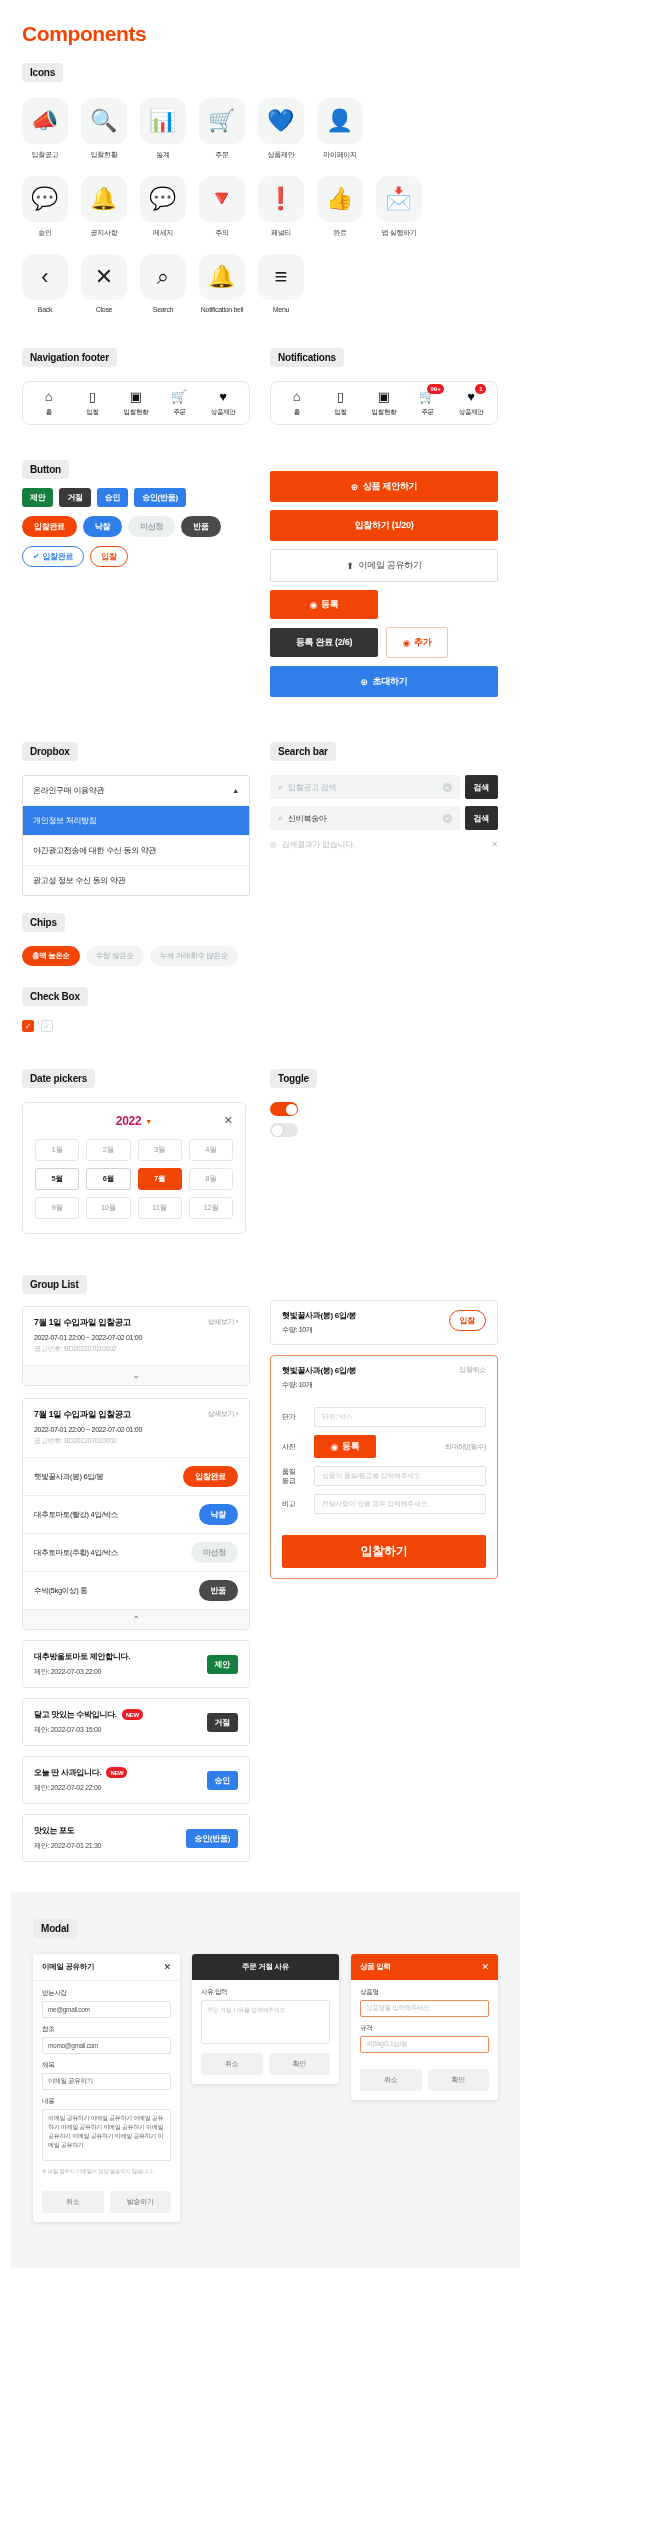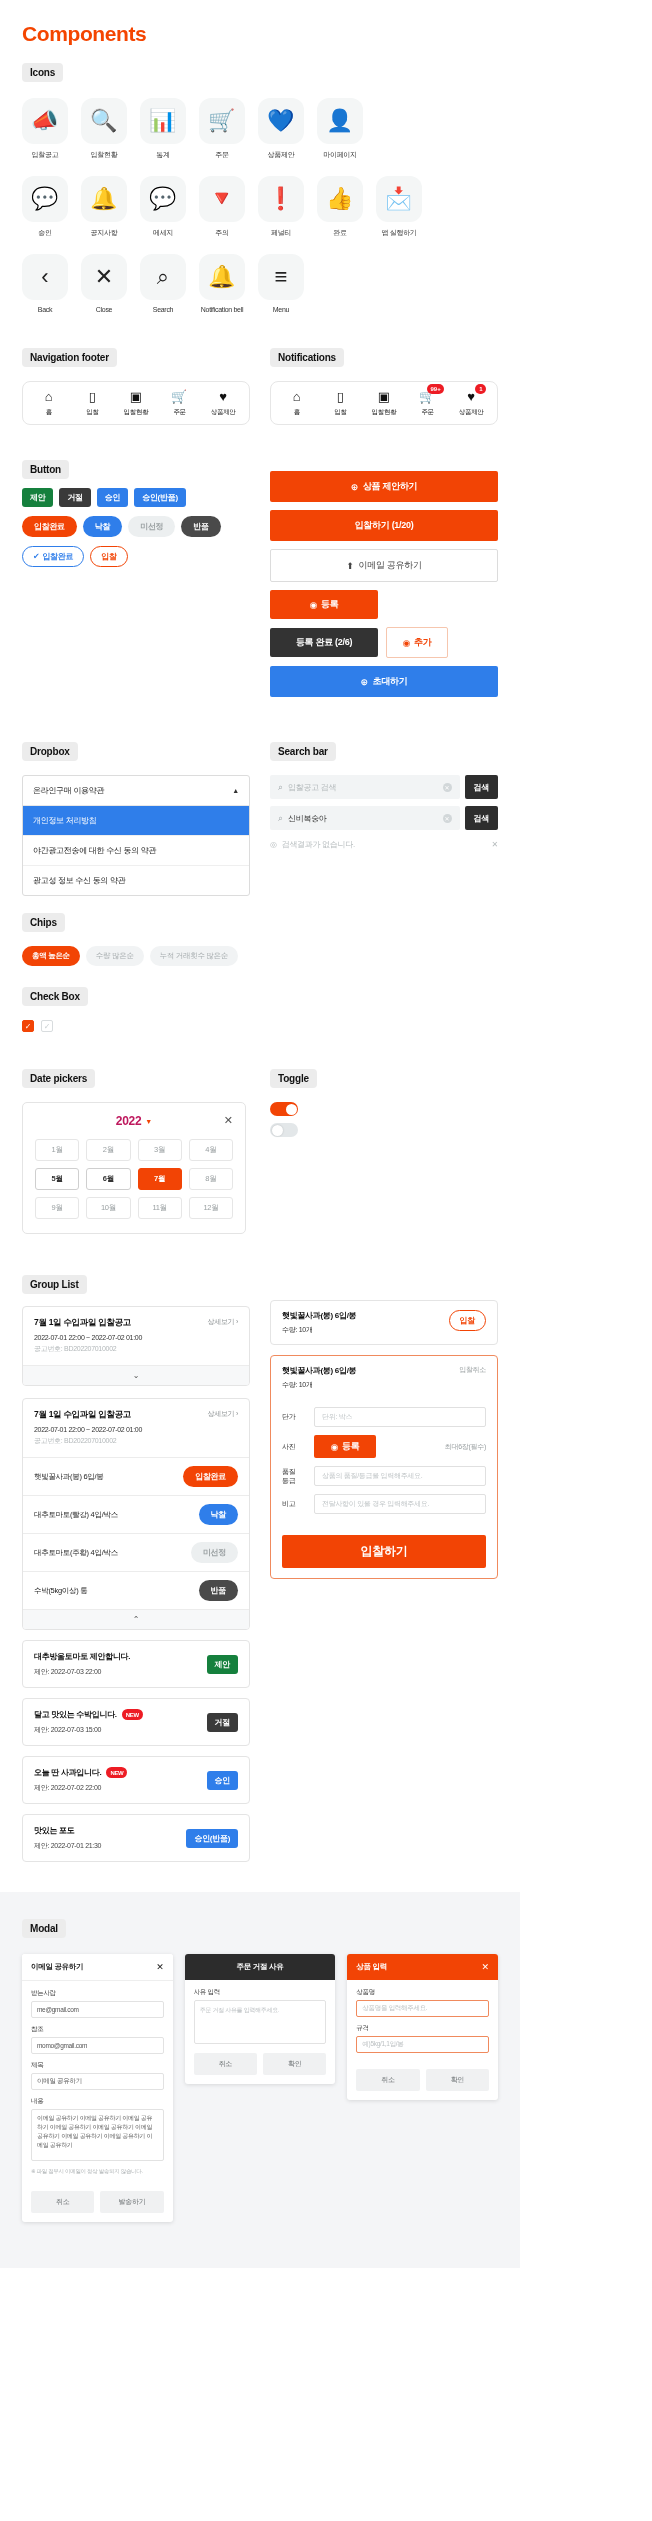--- a/index.html
+++ b/index.html
@@ -217,21 +217,21 @@
   .fc-inp {
     flex: 1; border: 1px solid #e0e0e0; border-radius: 2px; height: 20px;
     display: flex; align-items: center; padding: 0 7px; font-size: 7px; color: #bfc4c6; letter-spacing: -0.3px;
   }
   .fc-submit {
     margin: 11px 11px 10px; background: #F24405; color: #fff; text-align: center;
     font-size: 12px; font-weight: bold; padding: 8px 0; border-radius: 2px; letter-spacing: -0.3px;
   }
 
   
-  .modal-sec { background: #f4f5f7; margin-top: 30px; padding: 26px 22px 46px; }
+  .modal-sec { background: #f4f5f7; margin-top: 30px; padding: 26px 22px 46px; margin-left: 11px; }
   .modal-row { display: flex; gap: 12px; margin-top: 16px; align-items: flex-start; }
   .modal {
     background: #fff; border-radius: 3px; overflow: hidden;
     box-shadow: 0 1px 4px rgba(0,0,0,.12); width: 100%;
   }
   .m-head { padding: 8px 9px; display: flex; align-items: center; justify-content: space-between; }
   .m-head.white { background: #fff; border-bottom: 1px solid #eee; }
   .m-head.dark { background: #2c2c2c; color: #fff; justify-content: center; }
   .m-head.orange { background: #F24405; color: #fff; }
   .m-title { font-size: 7.5px; font-weight: bold; letter-spacing: -0.3px; }

